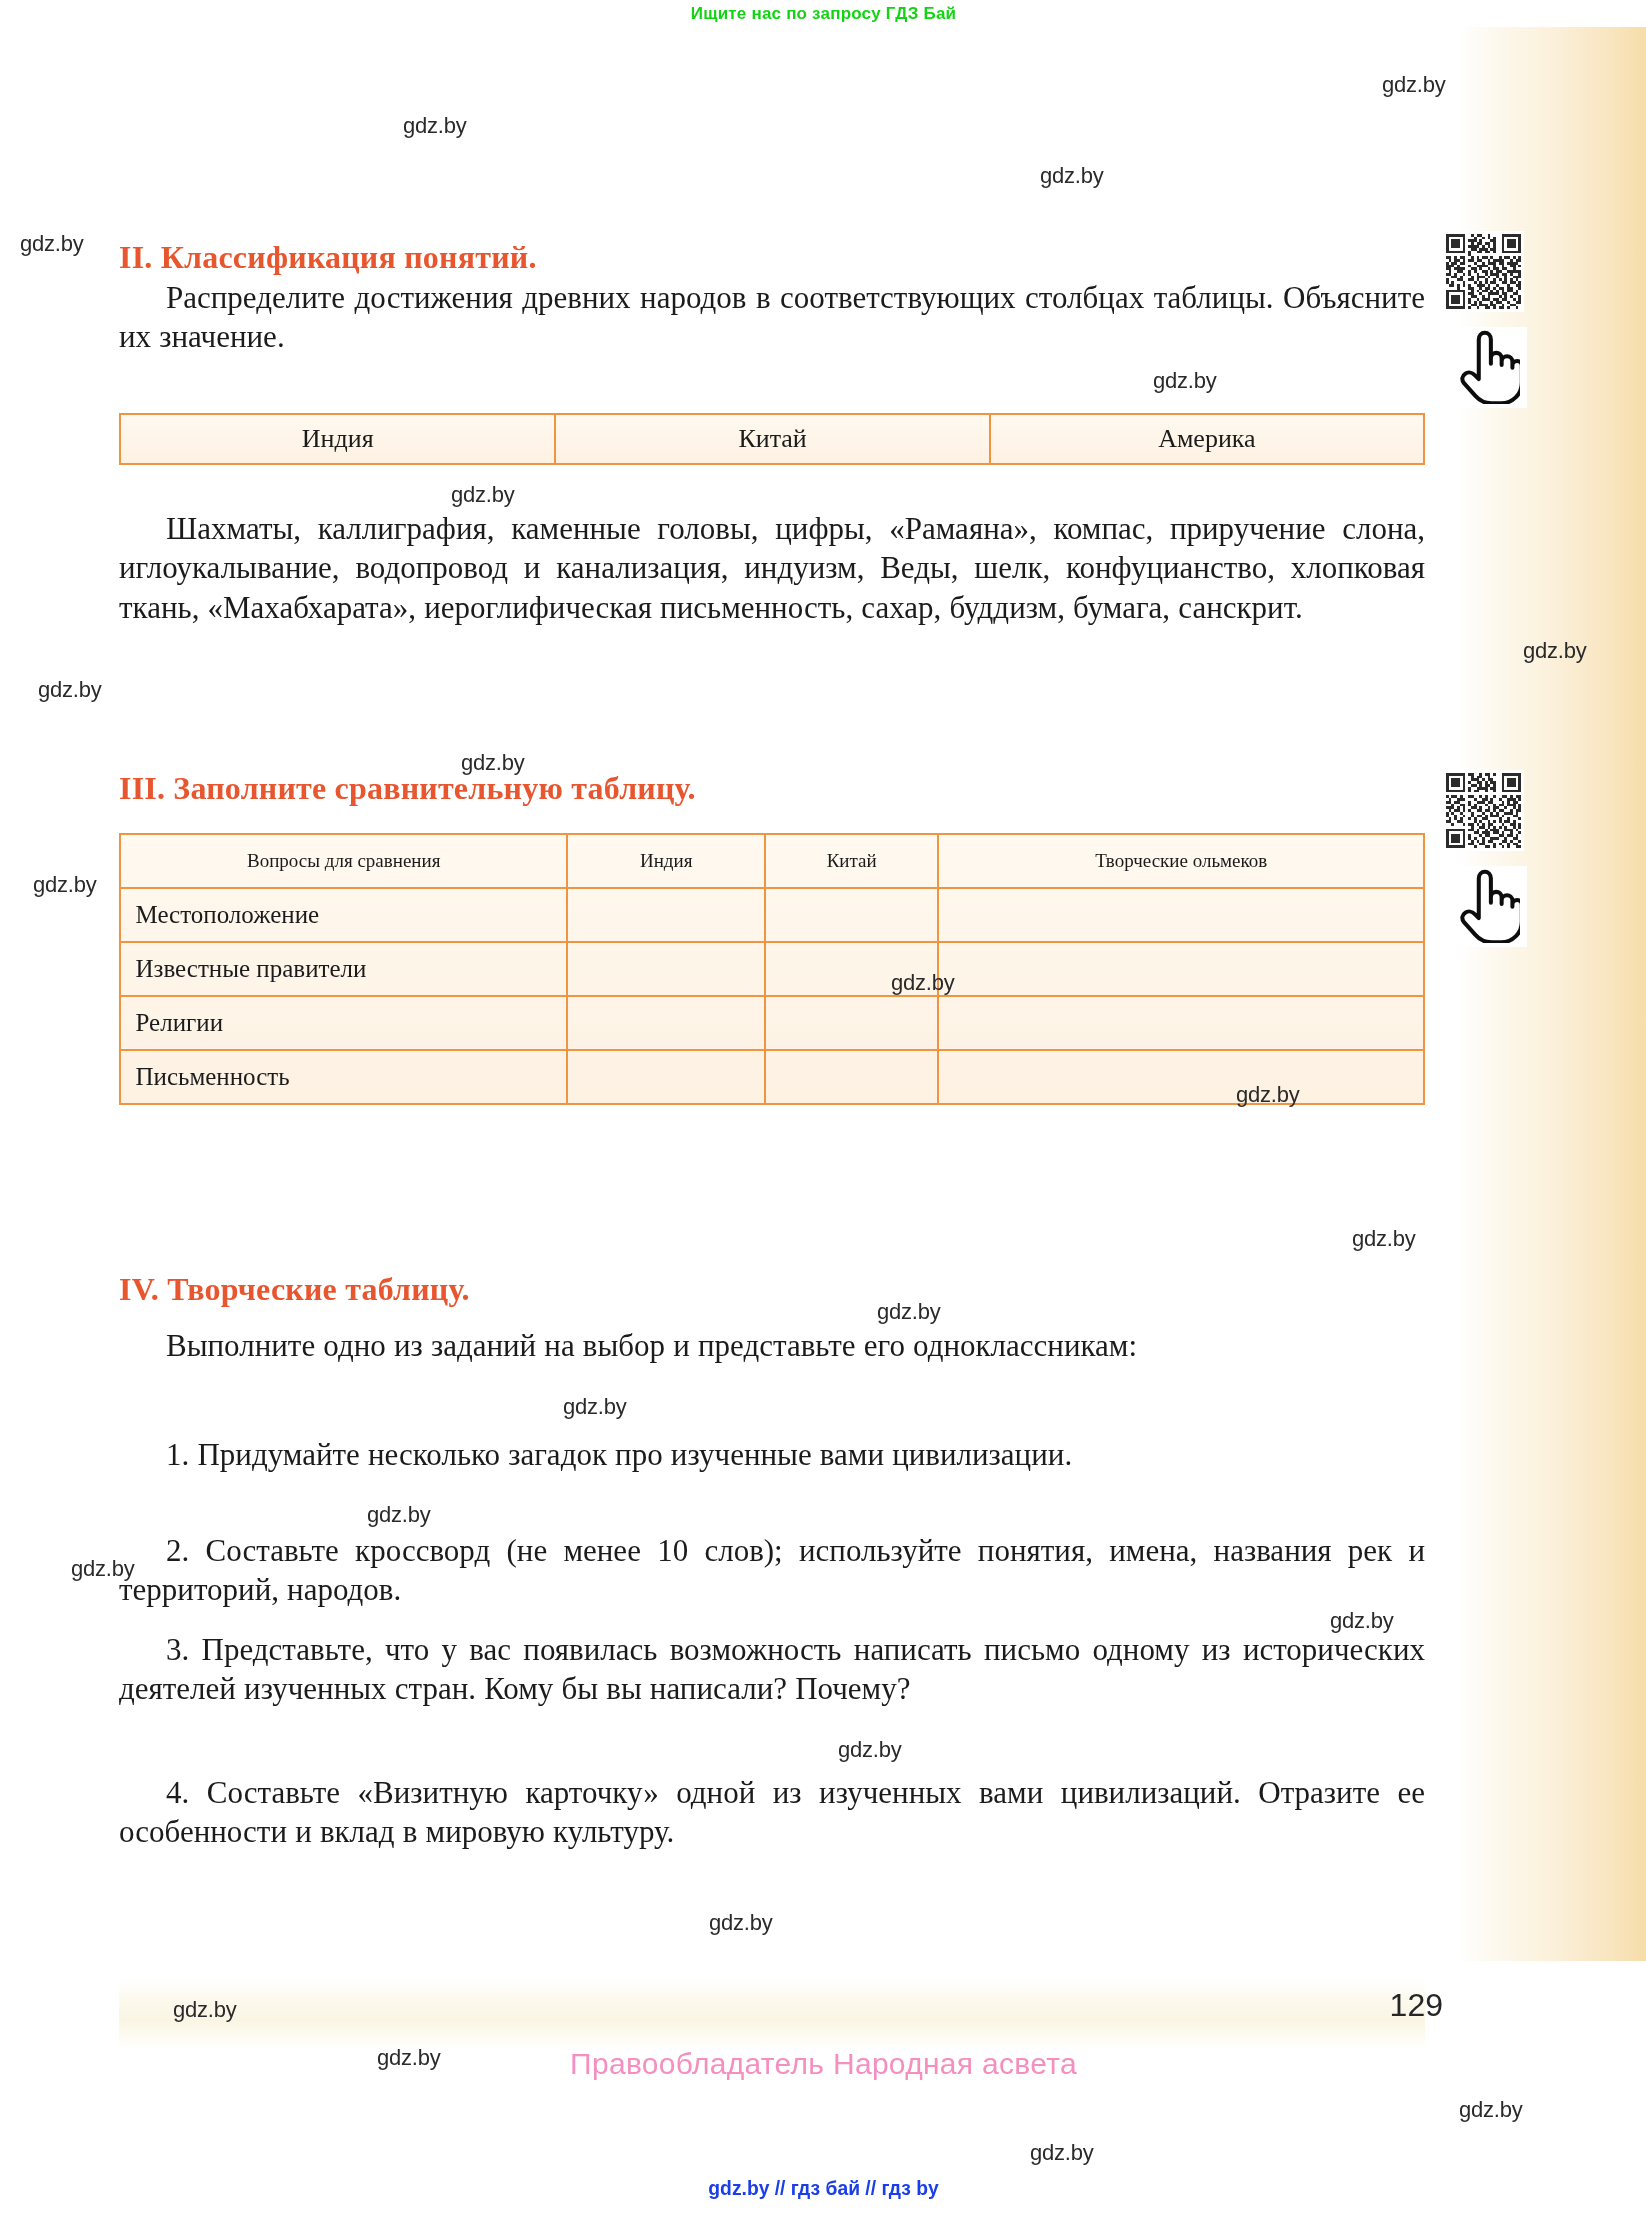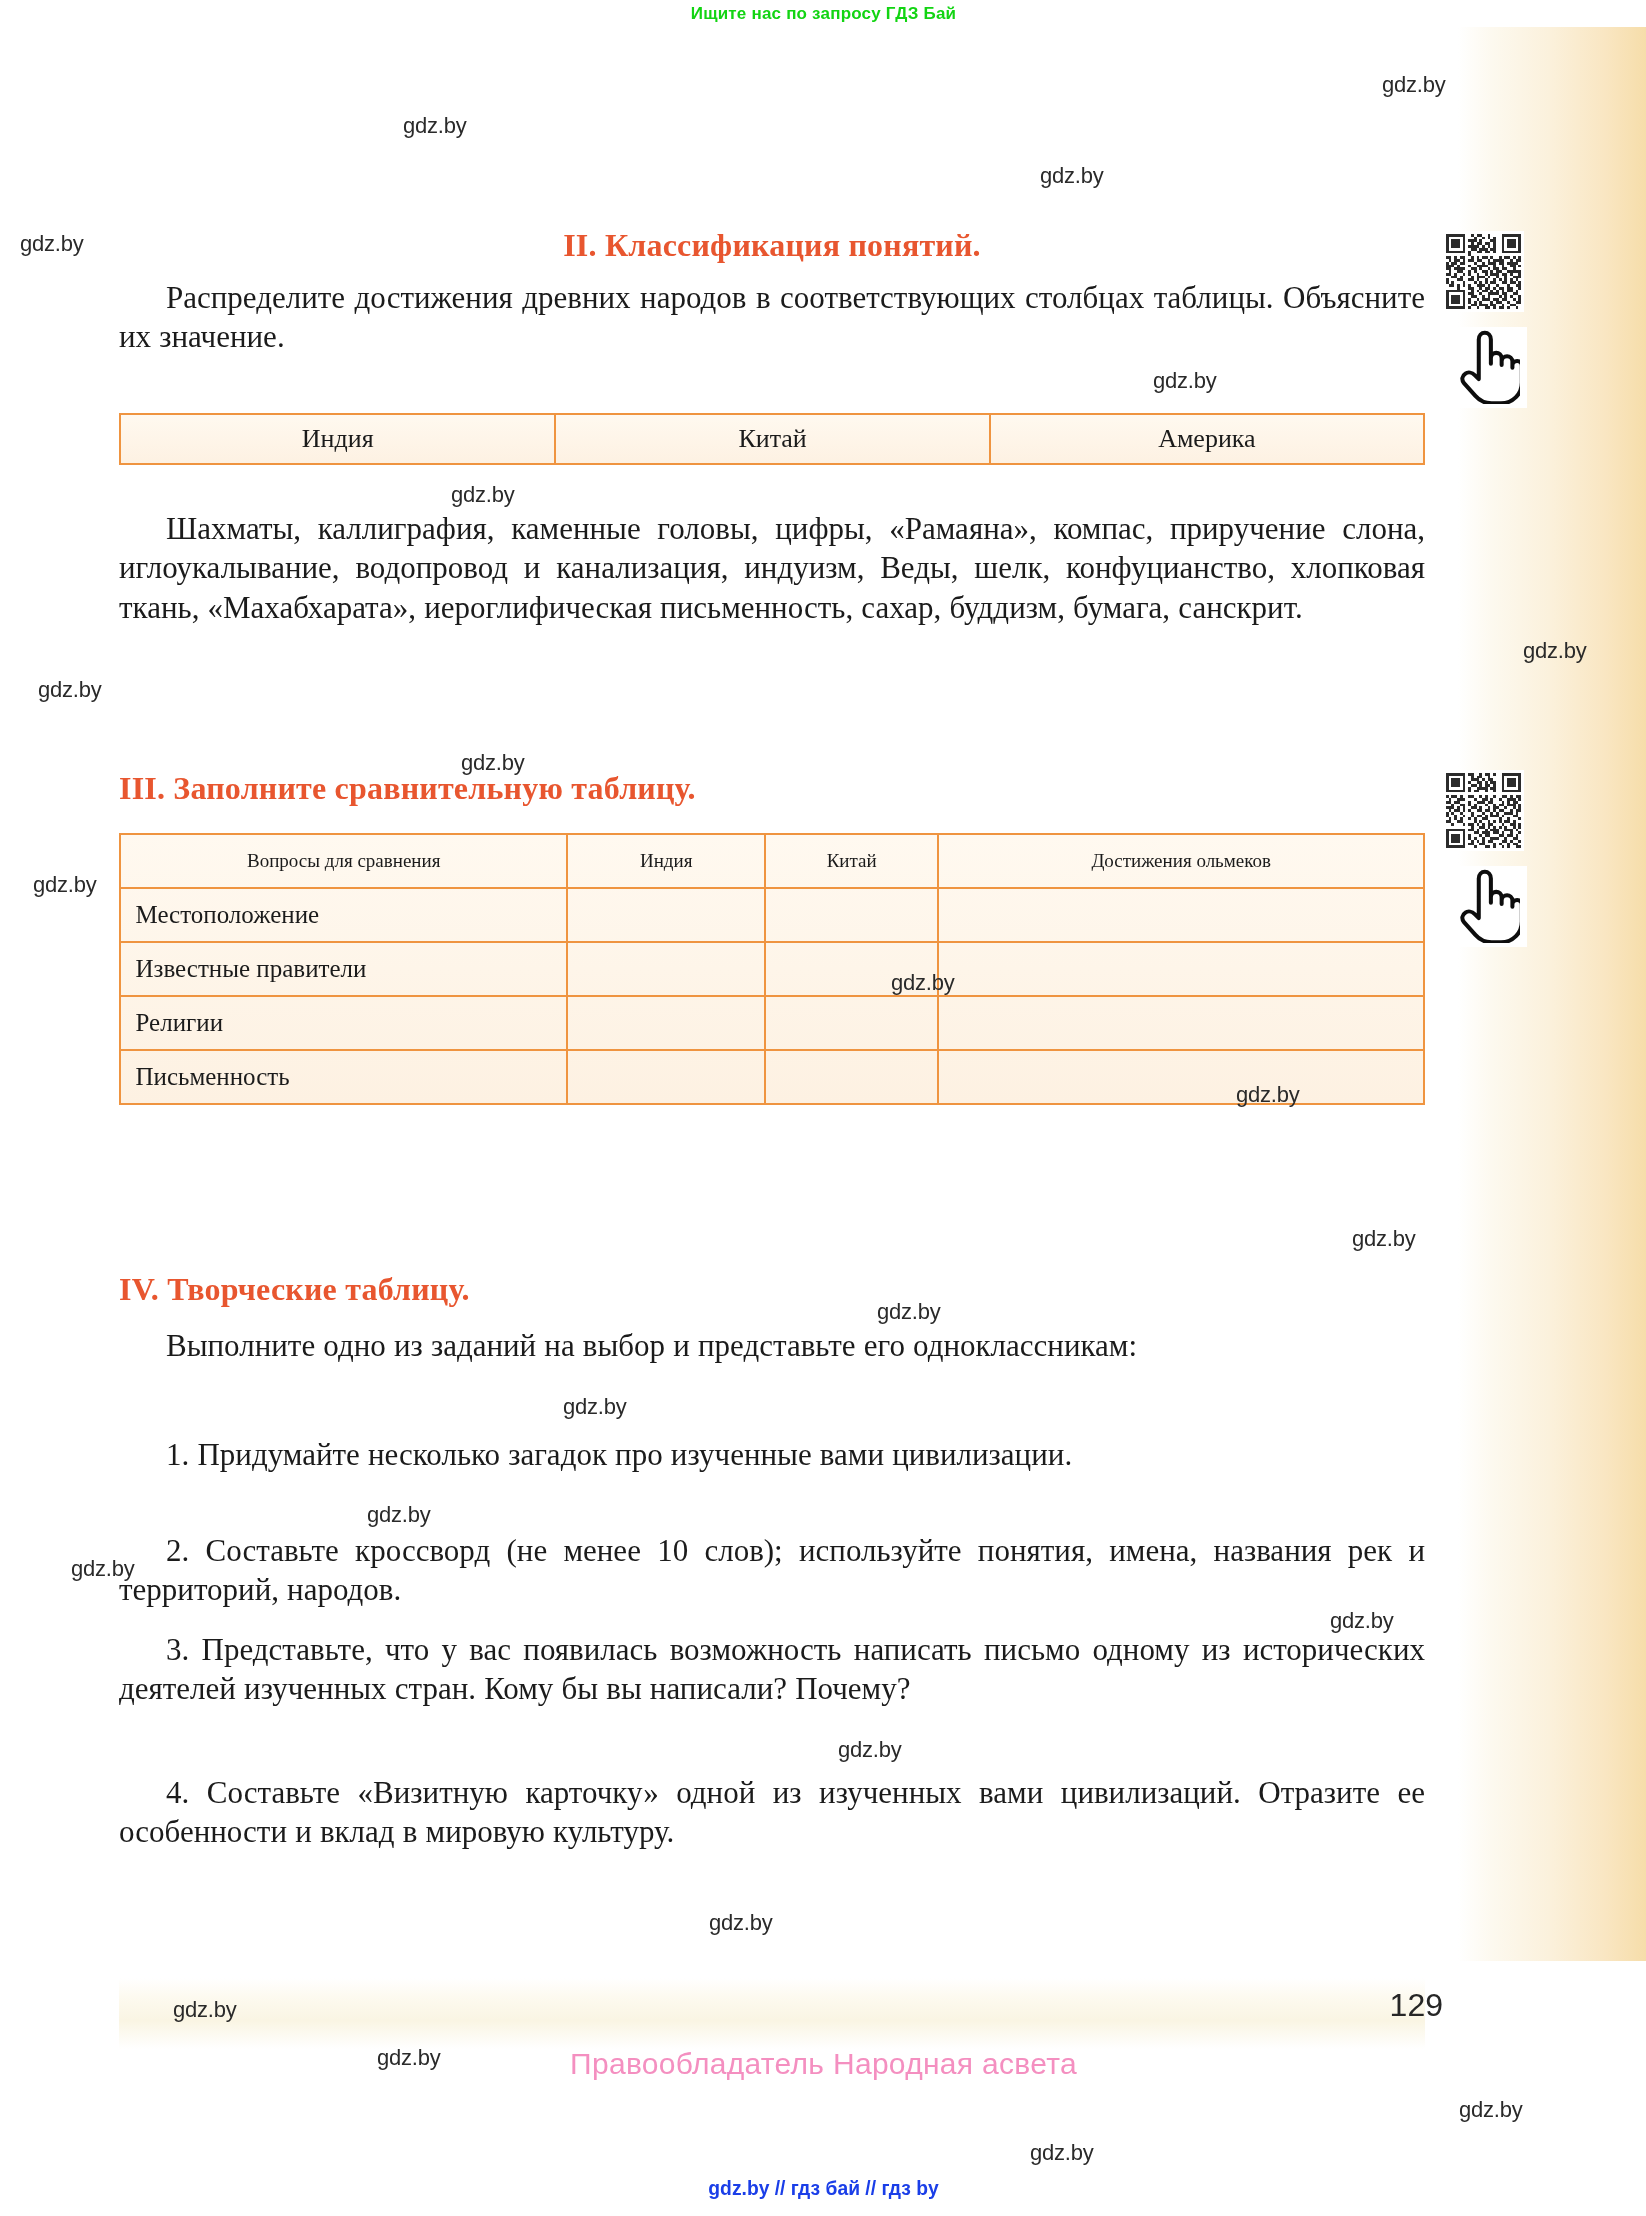--- a/index.html
+++ b/index.html
@@ -194,21 +194,21 @@
 <body>
 
 <div id="page">
 
   <div class="right-gradient"></div>
 
   <div class="promo-bar">
     <span class="promo-text">Ищите нас по запросу ГДЗ Бай</span>
   </div>
 
-  <div class="content" style="top:227px;text-align:center;">
+  <div class="content" style="top:239px;">
     <h2 class="section-head">II. Классификация понятий.</h2>
   </div>
 
   <div class="content" style="top:278px;">
     <p class="body-text indent">Распределите достижения древних народов в соответствующих столбцах таблицы. Объясните их значение.</p>
   </div>
 
   <div class="content" style="top:413px;">
     <table class="sheet tbl-countries">
       <tbody>
@@ -229,21 +229,21 @@
     <h2 class="section-head">III. Заполните сравнительную таблицу.</h2>
   </div>
 
   <div class="content" style="top:833px;">
     <table class="sheet tbl-compare">
       <thead>
         <tr>
           <th style="width:35.2%;">Вопросы для сравнения</th>
           <th style="width:14.2%;">Индия</th>
           <th style="width:12.2%;">Китай</th>
-          <th style="width:38.4%;">Достижения ольмеков</th>
+          <th style="width:38.4%;">Творческие ольмеков</th>
         </tr>
       </thead>
       <tbody>
         <tr>
           <td>Местоположение</td>
           <td class="cell-empty"></td>
           <td class="cell-empty"></td>
           <td class="cell-empty"></td>
         </tr>
         <tr>

